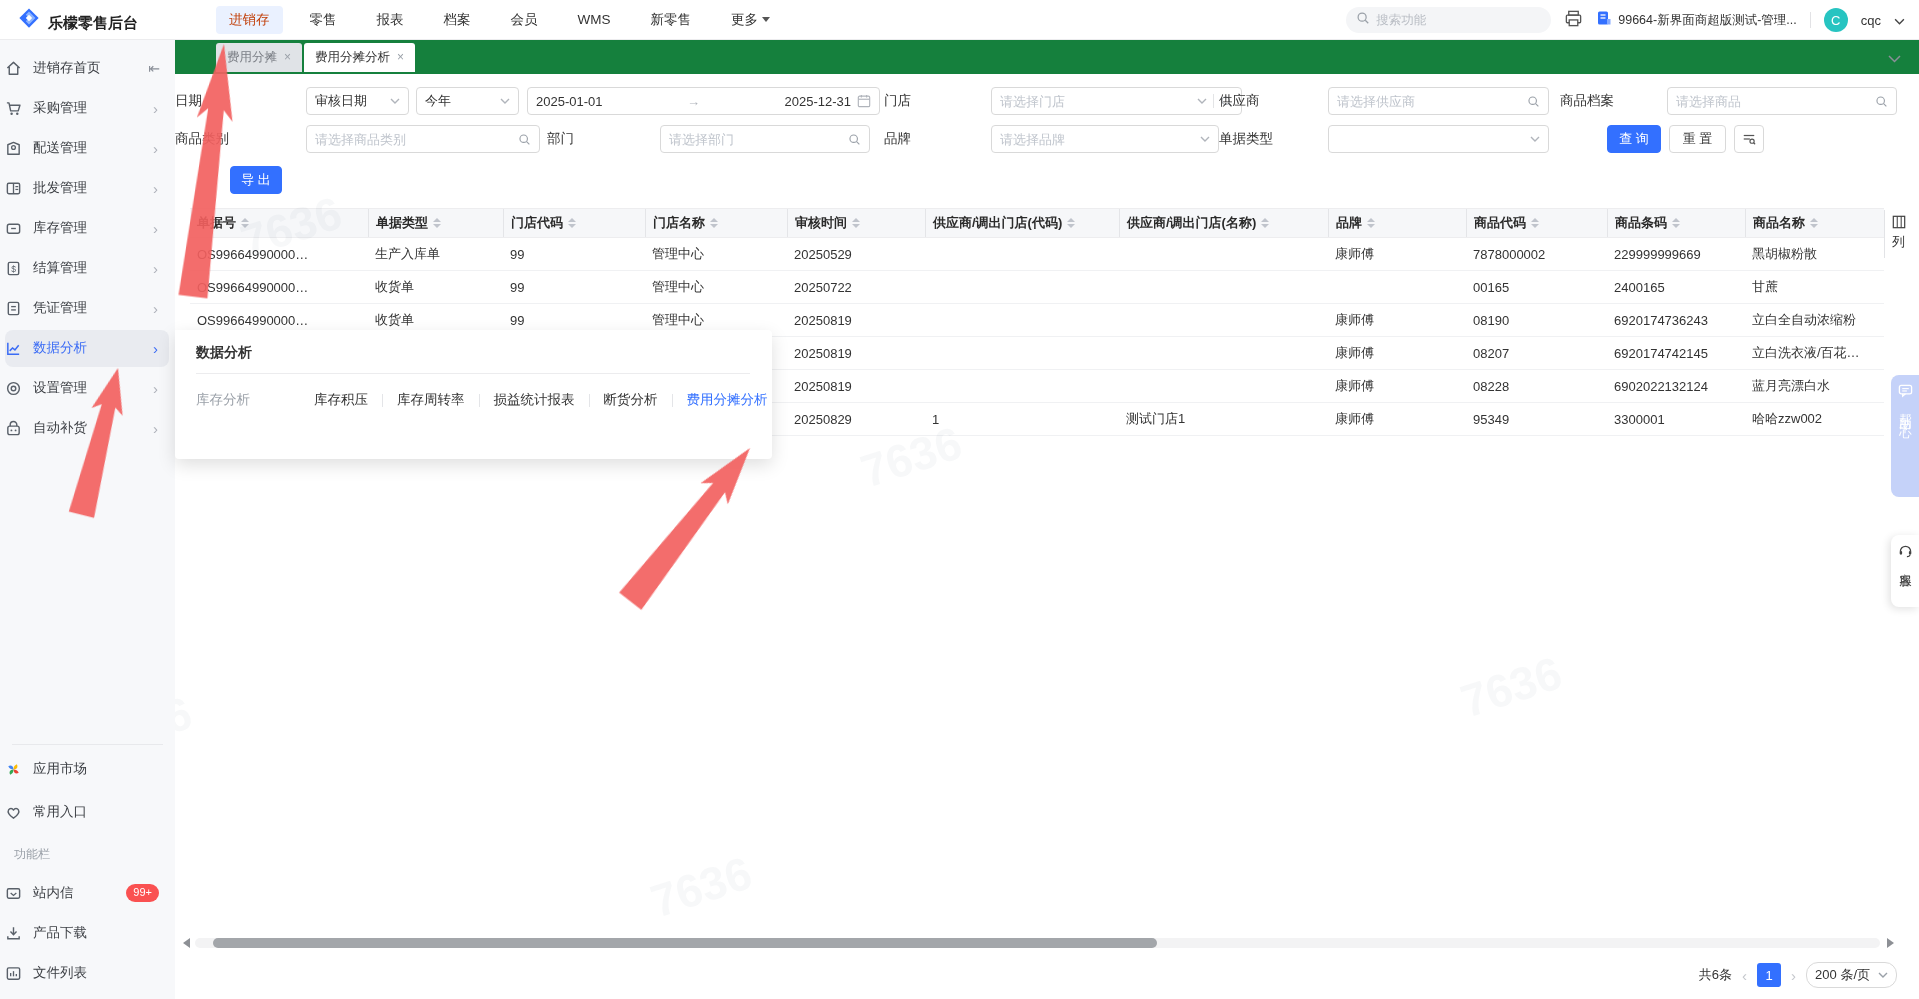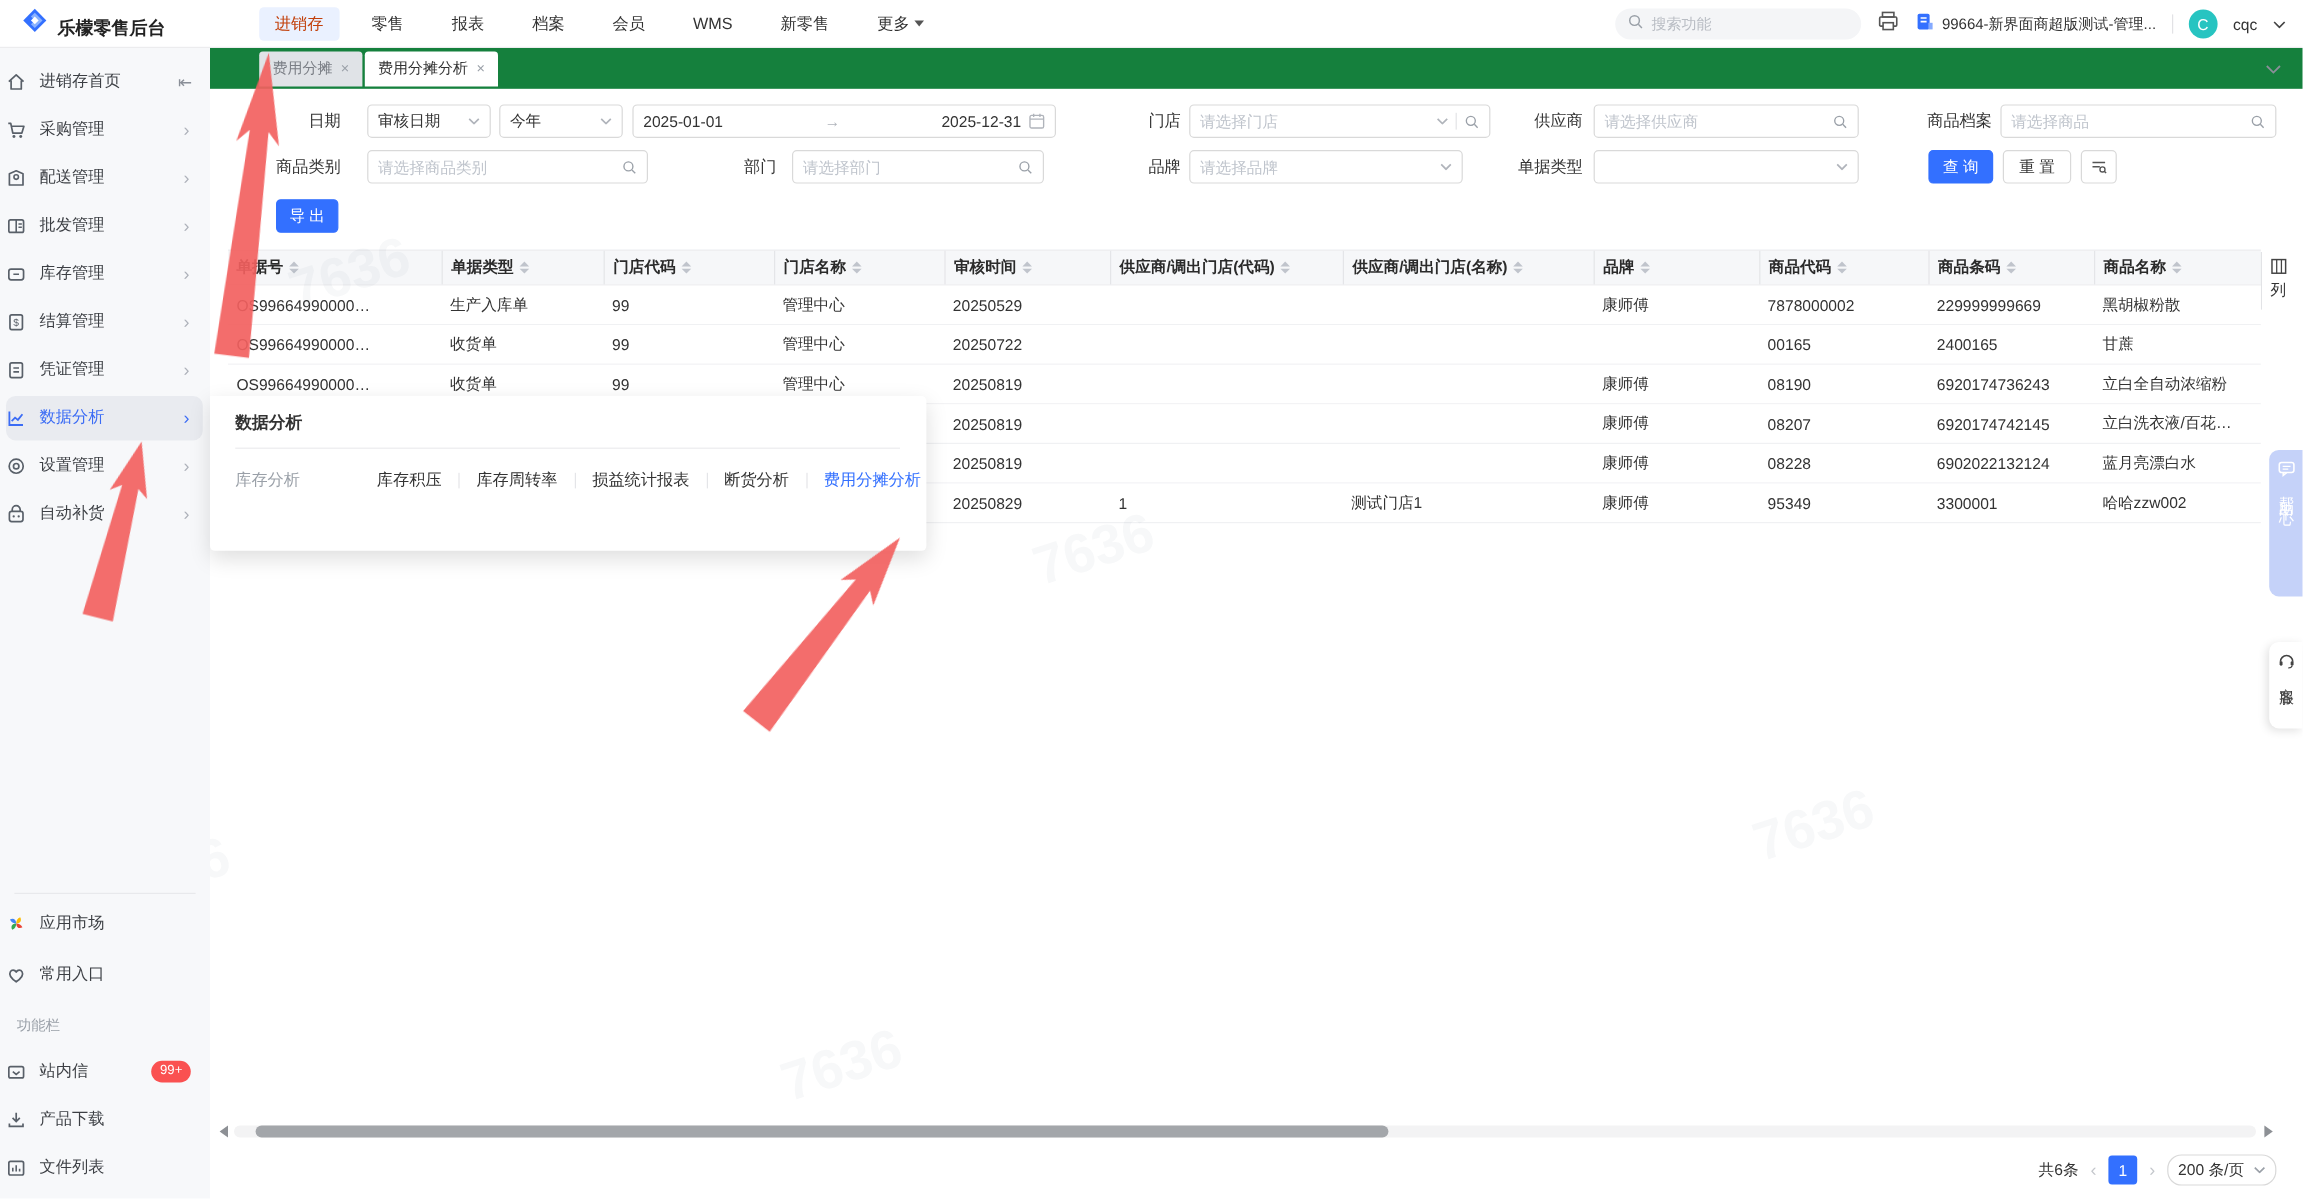--- a/index.html
+++ b/index.html
@@ -39,21 +39,21 @@
   
   .main{position:absolute;left:175px;top:40px;width:1744px;height:959px;background:#fff}
   .tabbar{position:absolute;left:0;top:0;width:1744px;height:34px;background:#15803d;display:flex;align-items:center}
   .tab{height:29px;display:flex;align-items:center;gap:7px;padding:0 11px;font-size:12.5px;border-radius:3px 3px 0 0;margin-right:2px;cursor:pointer;white-space:nowrap}
   .tab.inactive{background:#e0e3e7;color:#7a7e85}
   .tab.active{background:#fff;color:#333}
   .tab .x{color:#9aa0a8;font-size:12px}
   .tabbar-chev{position:absolute;right:18px;top:9px;cursor:pointer}
 
   
-  .flabel{position:absolute;font-size:13.5px;color:#333;text-align:right;line-height:28px;white-space:nowrap}
+  .flabel{position:absolute;font-size:13.5px;color:#333;line-height:28px;white-space:nowrap}
   .fbox{position:absolute;height:28px;border:1px solid #d9d9d9;border-radius:4px;background:#fff;display:flex;align-items:center;padding:0 8px;gap:6px;font-size:13px;color:#333}
   .fbox input{border:none;outline:none;flex:1;font-size:13px;font-family:inherit;color:#333;background:transparent;min-width:0}
   .fbox input::placeholder{color:#bfc4cc}
   .fbox .grow{flex:1}
   .fbox .sep{width:1px;height:14px;background:#e3e4e6}
   .btn{position:absolute;height:28px;border-radius:4px;font-size:13px;display:flex;align-items:center;justify-content:center;cursor:pointer;white-space:nowrap}
   .btn.primary{background:#3370ff;color:#fff;border:1px solid #3370ff}
   .btn.plain{background:#fff;color:#333;border:1px solid #d9d9d9}
 
   

